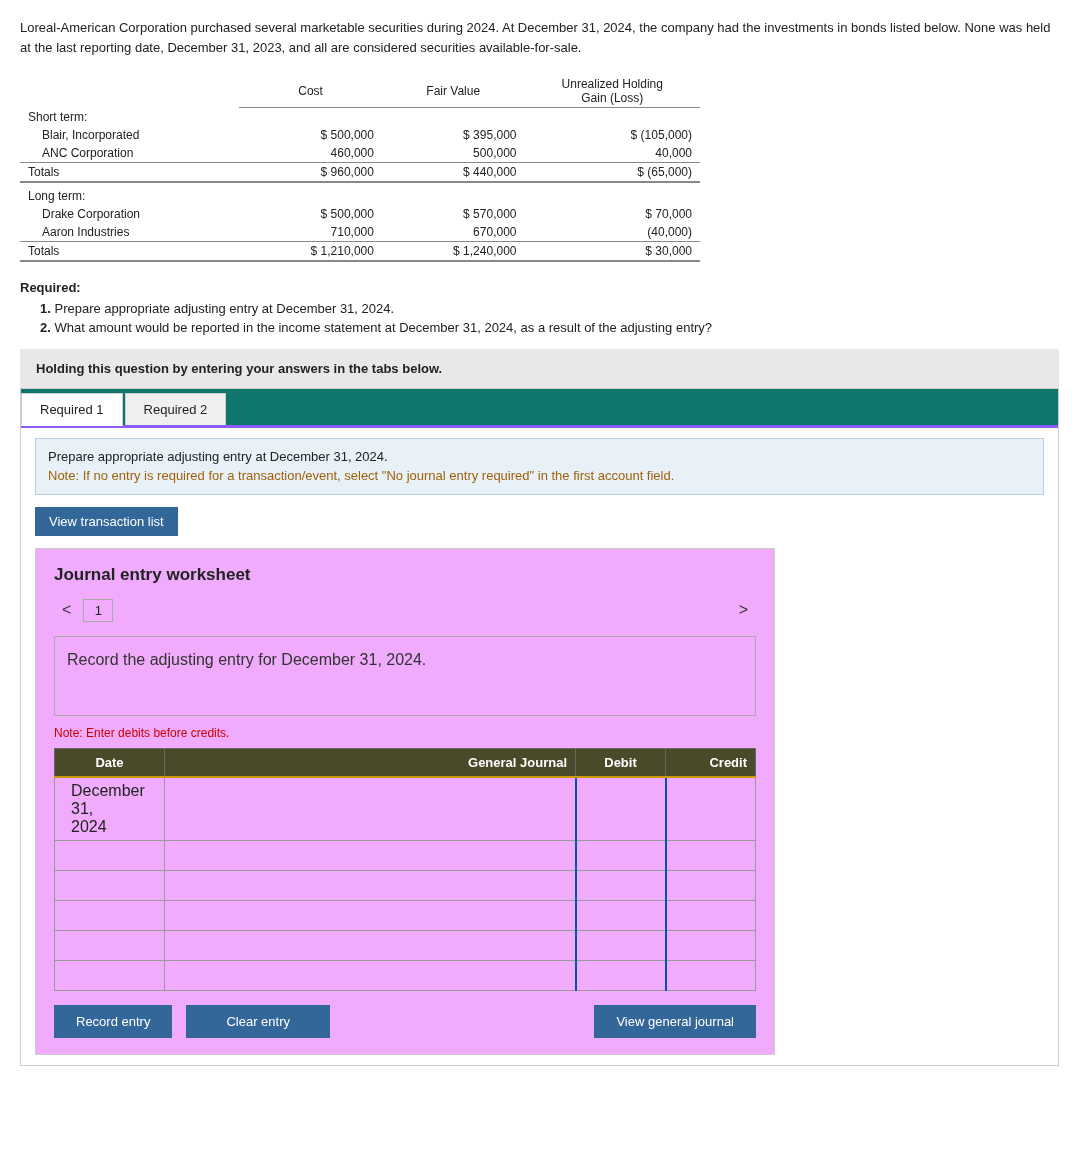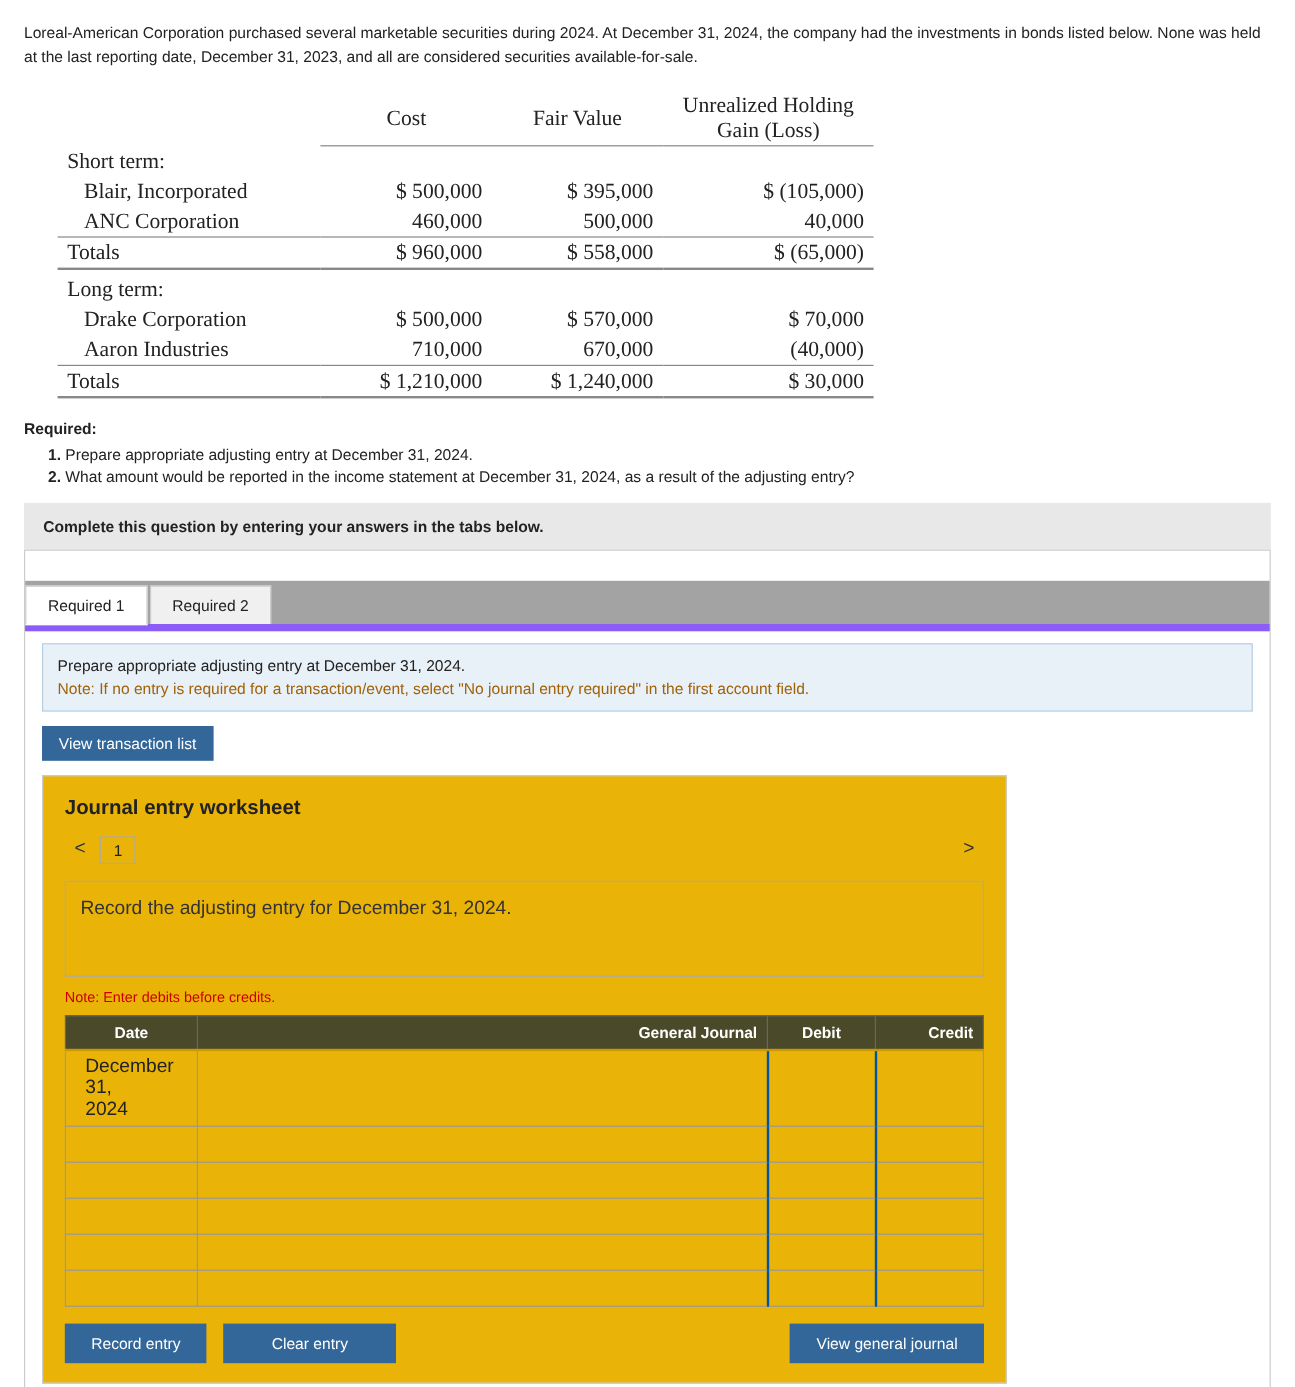--- a/index.html
+++ b/index.html
@@ -14,23 +14,22 @@
     .intro-text {
       font-size: 13px;
       line-height: 1.5;
       margin-bottom: 18px;
     }
     
     .securities-table {
       width: 680px;
       border-collapse: collapse;
       margin-bottom: 18px;
-      font-size: 18px;
-      font-family: Liberation Serif, serif;
-      margin-left: 28px;
+      font-size: 12px;
+      font-family: Liberation Sans, sans-serif;
     }
     .securities-table td {
       padding: 2px 8px;
     }
     .securities-table .col-label { width: 200px; }
     .securities-table .col-cost { width: 130px; text-align: right; }
     .securities-table .col-fv { width: 130px; text-align: right; }
     .securities-table .col-urgl { width: 160px; text-align: right; }
     .indent td.col-label { padding-left: 22px; }
     .required-section { margin-bottom: 14px; }
@@ -42,23 +41,22 @@
       margin-bottom: 0;
       font-size: 13px;
     }
     .complete-box strong { font-weight: bold; }
     .tabs-container {
       border: 1px solid #ccc;
       margin-bottom: 0;
     }
     .tabs-bar {
       display: flex;
-      border-bottom: 6px solid #8b5cf6;
-      background: #a3a3a3;
-      margin-top: 25px;
+      border-bottom: 3px solid #8b5cf6;
+      background: #0f766e;
     }
     .tab {
       padding: 8px 18px;
       cursor: pointer;
       border: 1px solid #ccc;
       border-bottom: none;
       background: #f0f0f0;
       font-size: 13px;
       margin-right: 2px;
       margin-top: 4px;
@@ -88,22 +86,22 @@
       font-size: 13px;
       cursor: pointer;
       border: none;
       margin: 12px 0;
     }
     
     .worksheet-box {
       border: 1px solid #ccc;
       padding: 16px 18px 16px 18px;
       margin: 0 0 0 0;
-      background: #eab308;
-      width: 804px;
+      background: #f0abfc;
+      width: 740px;
     }
     .worksheet-title {
       font-size: 17px;
       font-weight: bold;
       margin-bottom: 14px;
     }
     .pagination-row {
       display: flex;
       align-items: center;
       margin-bottom: 14px;
@@ -241,21 +239,21 @@
     </tr>
     <tr class="indent">
       <td class="col-label" style="padding-left:22px;">ANC Corporation</td>
       <td class="col-cost">460,000</td>
       <td class="col-fv">500,000</td>
       <td class="col-urgl">40,000</td>
     </tr>
     <tr>
       <td class="col-label" style="border-top:1px solid #888; border-bottom:2px solid #888;">Totals</td>
       <td class="col-cost" style="border-top:1px solid #888; border-bottom:2px solid #888;">$ 960,000</td>
-      <td class="col-fv" style="border-top:1px solid #888; border-bottom:2px solid #888;">$ 558,000</td>
+      <td class="col-fv" style="border-top:1px solid #888; border-bottom:2px solid #888;">$ 440,000</td>
       <td class="col-urgl" style="border-top:1px solid #888; border-bottom:2px solid #888;">$ (65,000)</td>
     </tr>
 
     <tr>
       <td class="col-label" style="padding-top:6px;">Long term:</td>
       <td class="col-cost"></td>
         <td class="col-fv"></td>
         <td class="col-urgl"></td>
     </tr>
     <tr class="indent">
@@ -279,21 +277,21 @@
   </tbody>
 </table>
 
 <div class="required-section">
   <p class="req-bold">Required:</p>
   <p style="margin-left:20px; margin-top:6px;"><strong>1.</strong> Prepare appropriate adjusting entry at December 31, 2024.</p>
   <p style="margin-left:20px; margin-top:4px;"><strong>2.</strong> What amount would be reported in the income statement at December 31, 2024, as a result of the adjusting entry?</p>
 </div>
 
 <div class="complete-box">
-  <strong>Complete this question by entering your answers in the tabs below.</strong>
+  <strong>Holding this question by entering your answers in the tabs below.</strong>
 </div>
 
 <div class="tabs-container">
   <div class="tabs-bar">
     <div class="tab active">Required 1</div>
     <div class="tab">Required 2</div>
   </div>
   <div class="tab-content">
     <div class="info-banner">
       <span>Prepare appropriate adjusting entry at December 31, 2024.</span><br>

